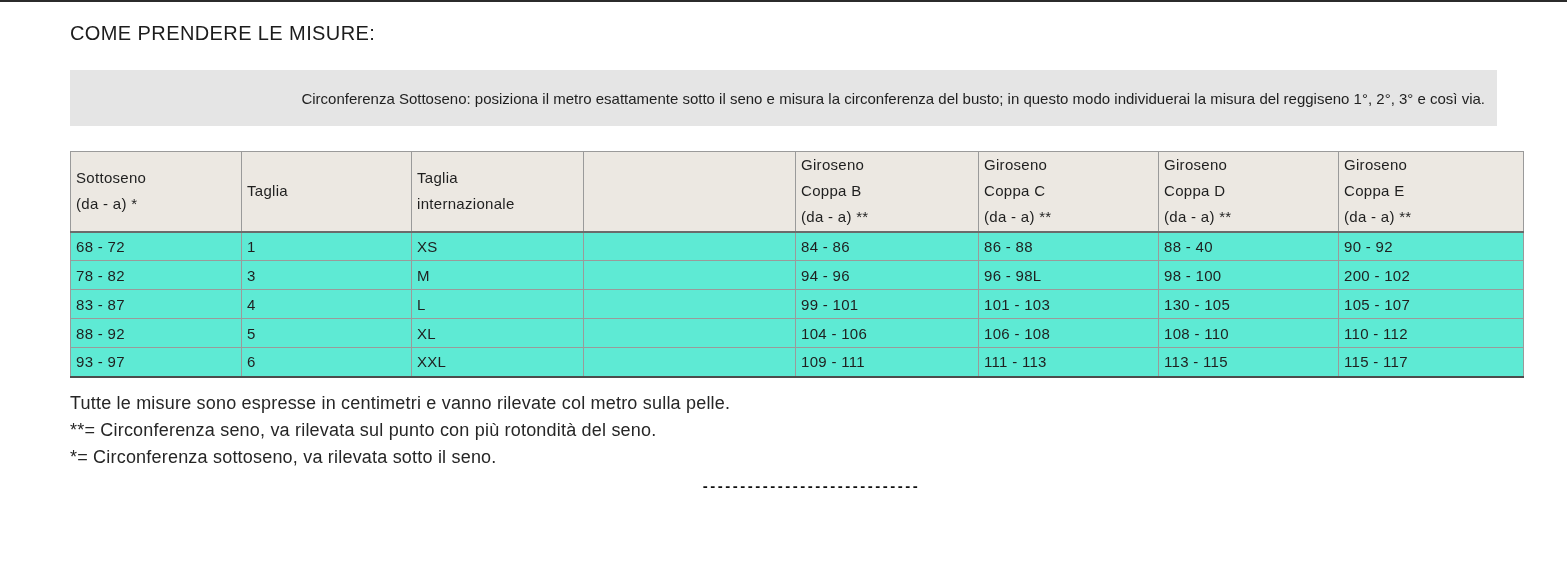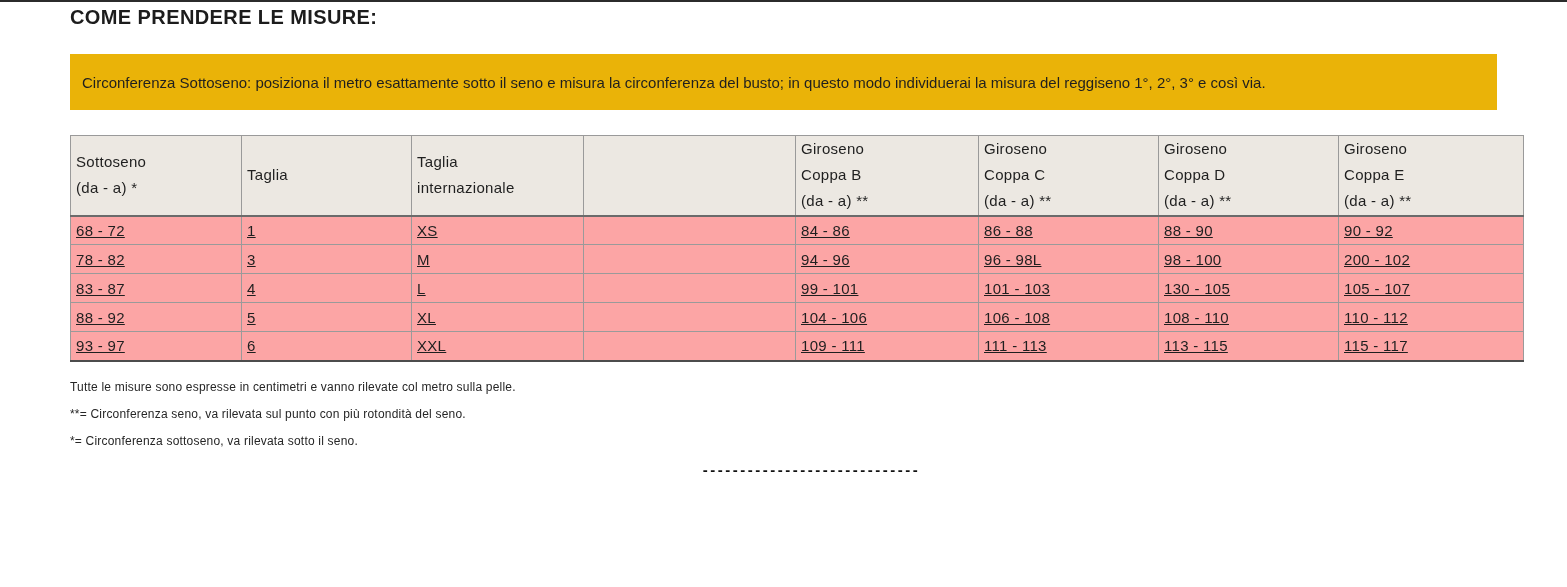--- a/index.html
+++ b/index.html
@@ -11,34 +11,35 @@
     overflow: hidden;
   }
   .top-rule {
     width: 100%; height: 2px;
     background: #2b2b2b;
   }
   .content {
     padding-left: 70px;
   }
   .page-title {
-    margin-top: 4px;
+    margin-top: 20px;
     font-size: 20px;
-    font-weight: 700;
+    font-weight: 400;
     letter-spacing: 0.4px;
     color: #1c1c1c;
   }
   .intro-box {
     margin-top: 25px;
     width: 1427px;
-    background: #eab308;
+    background: #e5e5e5;
     padding: 15px 12px 14px 12px;
     font-size: 15px;
     line-height: 27px;
     color: #1f1f1f;
+    text-align: right;
   }
   .intro-box p { white-space: pre-wrap; }
   table.size-table {
     margin-top: 25px;
     width: 1453px;
     border-collapse: collapse;
     table-layout: fixed;
     border: 1px solid #858585;
     border-bottom: 2px solid #4c4c4c;
     font-size: 15px;
@@ -54,26 +55,25 @@
   }
   table.size-table thead th {
     background: #ece8e2;
     height: 80px;
     vertical-align: middle;
     border-bottom: 2px solid #6b6b6b;
   }
   .hline { display: block; line-height: 26px; }
   table.size-table tbody td {
     height: 29px;
-    background: #fca5a5;
+    background: #5eead4;
     vertical-align: middle;
-    text-decoration: underline;
   }
   .footnote {
-    font-size: 12px;
+    font-size: 18px;
     line-height: 15px;
     margin-bottom: 12px;
     color: #262626;
     letter-spacing: 0.2px;
   }
   .footnote:first-of-type { margin-top: 18px; }
   .divider-wrap {
     margin-top: 8px;
     width: 1453px;
     text-align: center;
@@ -147,21 +147,21 @@
       </tr>
     </thead>
     <tbody>
       <tr>
         <td>68 - 72</td>
         <td>1</td>
         <td>XS</td>
         <td></td>
         <td>84 - 86</td>
         <td>86 - 88</td>
-        <td>88 - 90</td>
+        <td>88 - 40</td>
         <td>90 - 92</td>
       </tr>
       <tr>
         <td>78 - 82</td>
         <td>3</td>
         <td>M</td>
         <td></td>
         <td>94 - 96</td>
         <td>96 - 98L</td>
         <td>98 - 100</td>

